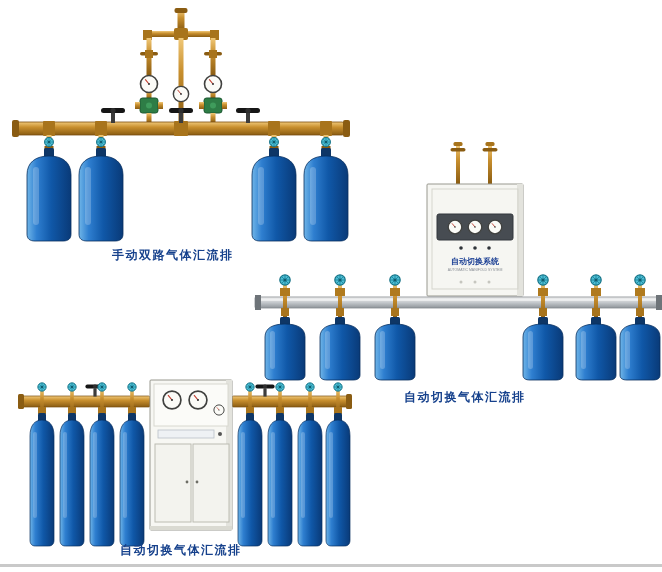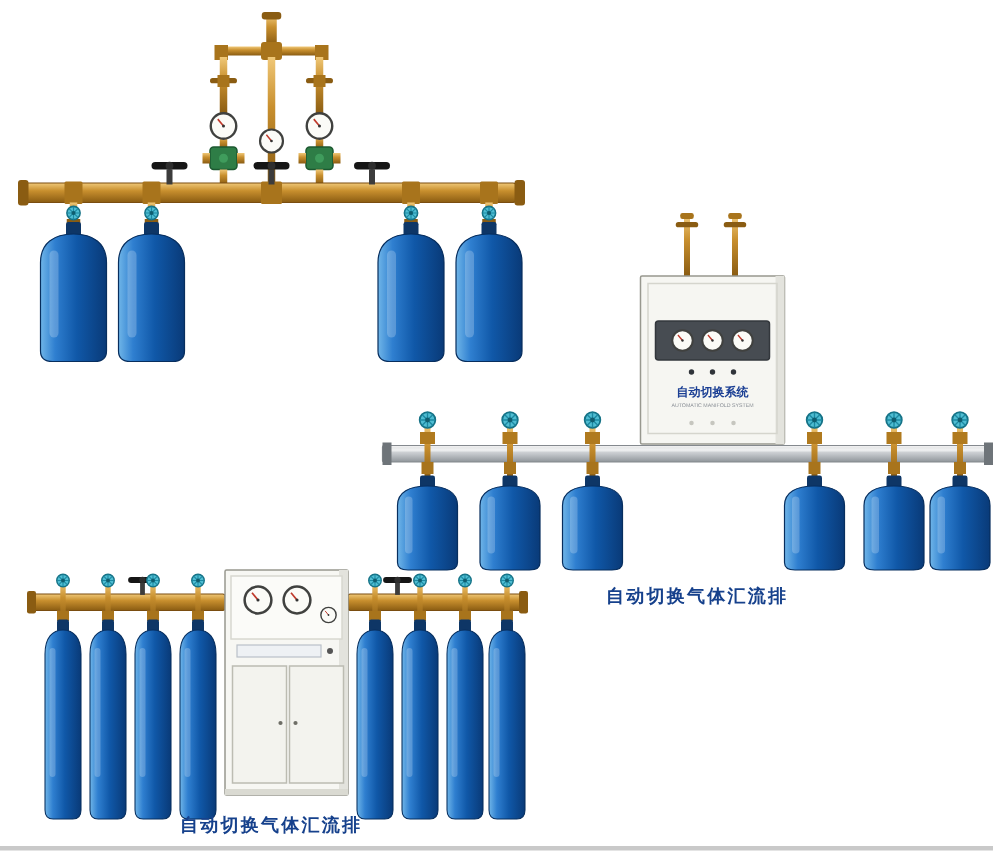--- a/index.html
+++ b/index.html
@@ -321,18 +321,19 @@
       <circle cx="202" cy="56" r="2" fill="#555555"></circle>
       <rect x="137" y="66" width="36" height="78" fill="#f3f3ee" stroke="#bcbcb2" stroke-width="1"></rect>
       <rect x="175" y="66" width="36" height="78" fill="#f3f3ee" stroke="#bcbcb2" stroke-width="1"></rect>
       <circle cx="169" cy="104" r="1.4" fill="#6e6e66"></circle>
       <circle cx="179" cy="104" r="1.4" fill="#6e6e66"></circle>
       <rect x="132" y="148" width="82" height="4" fill="#dadad2"></rect>
     </g>
   </g>
 </svg>
 
+<div class="caption" style="left:112px; top:247px;">手动双路气体汇流排</div>
 <div class="caption" style="left:404px; top:389px;">自动切换气体汇流排</div>
 <div class="caption" style="left:120px; top:542px;">自动切换气体汇流排</div>
 
 <div class="bottom-rule"></div>
 
 </div>
 
 </body></html>

